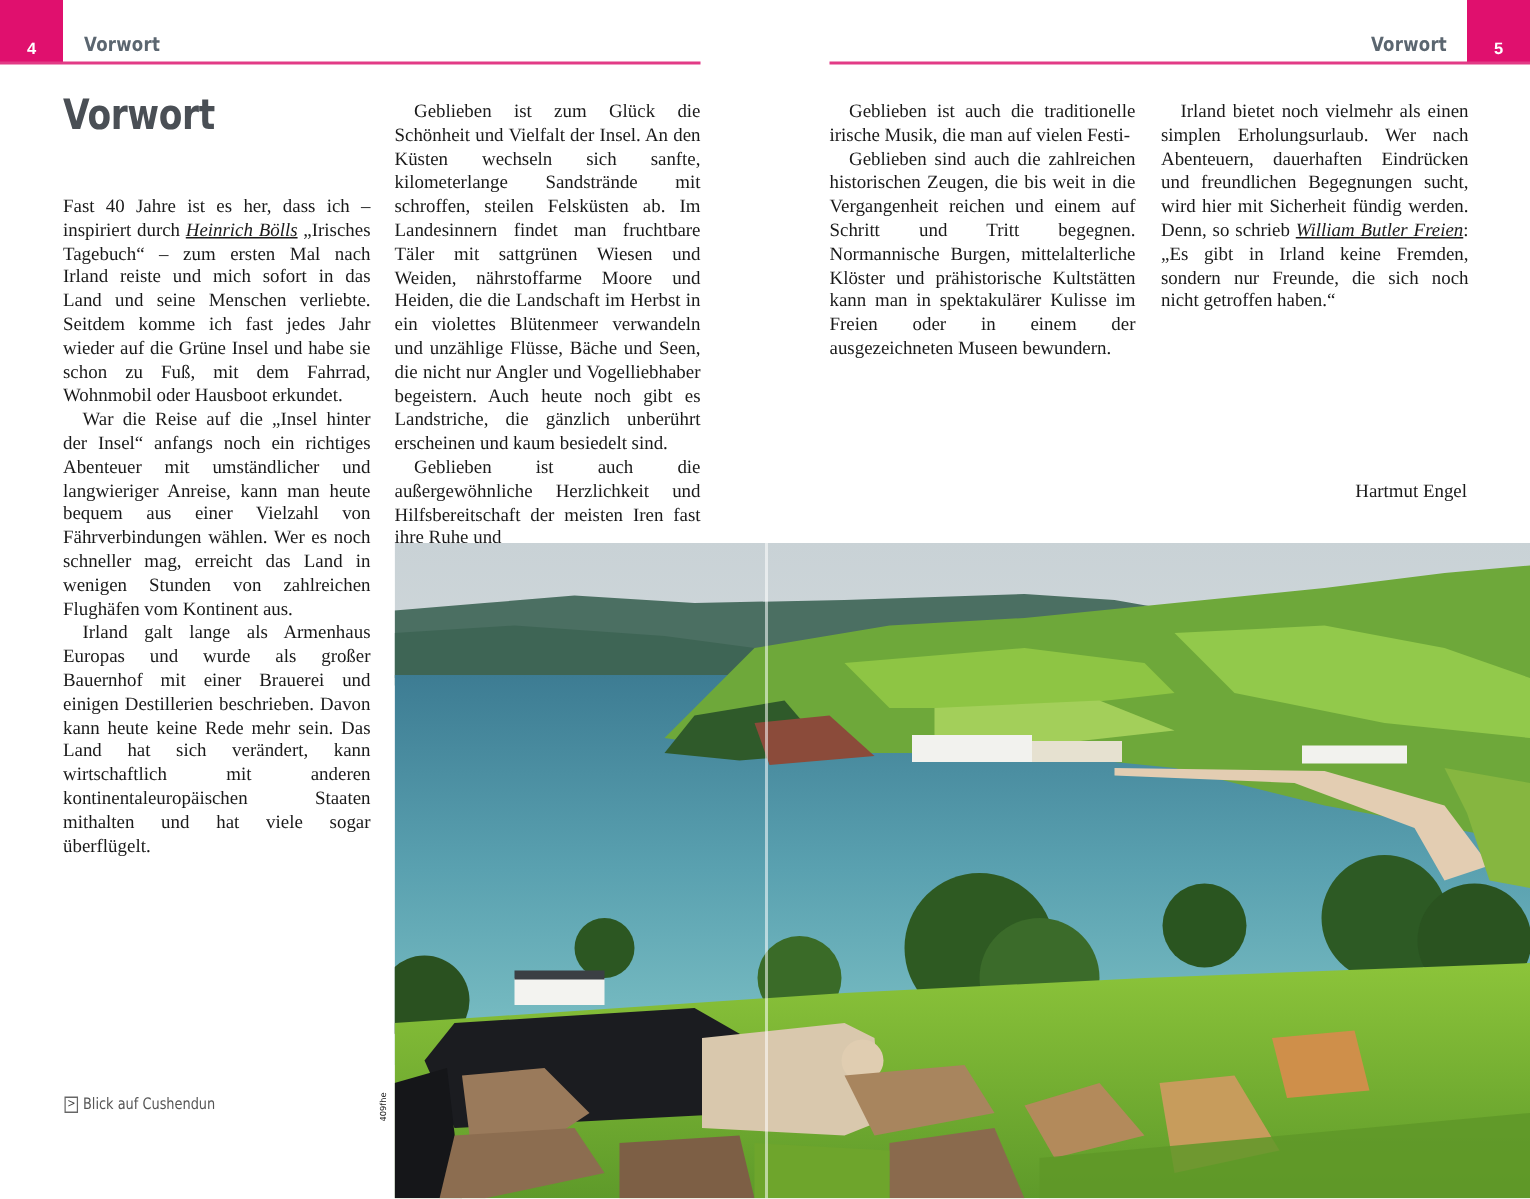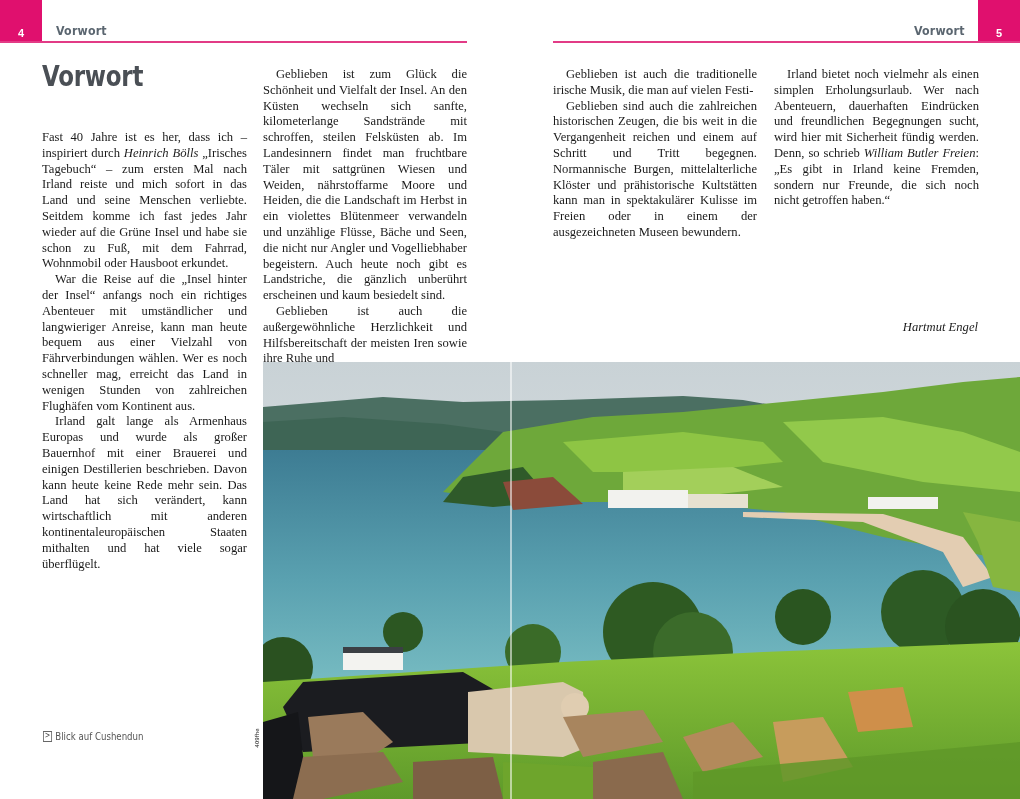--- a/index.html
+++ b/index.html
@@ -22,26 +22,26 @@
 
     
     .page-title { position: absolute; left: 42px; top: 60px; font-family: "DejaVu Sans", "Liberation Sans", sans-serif;
       font-weight: bold; font-size: 28px; color: #4a4f55; transform: scaleX(0.82); transform-origin: left top;
       letter-spacing: -0.3px; }
 
     
     .col { position: absolute; font-size: 12.6px; line-height: 15.8px; text-align: justify; hyphens: manual; }
     .col p { text-indent: 0; }
     .col p.ind { text-indent: 13px; }
-    .col em { font-style: italic; }
+    .col em { font-style: italic; text-decoration: underline; }
     .col-1 { left: 42px; top: 130px; width: 205px; }
     .col-2 { left: 263px; top: 67px; width: 204px; }
     .col-3 { left: 553px; top: 67px; width: 204px; }
     .col-4 { left: 774px; top: 67px; width: 205px; }
-    .signature { position: absolute; right: 42px; top: 320px; font-style: italic; font-size: 12.6px; }
+    .signature { position: absolute; right: 42px; top: 320px; font-size: 12.6px; }
 
     
     .caption { position: absolute; left: 43px; top: 730px; display: flex; align-items: center; gap: 4px;
       font-family: "DejaVu Sans", "Liberation Sans", sans-serif; font-size: 10.5px; color: #555;
       transform: scaleX(0.82); transform-origin: left center; }
     .caption-arrow { width: 11px; height: 11px; border: 1px solid #666; display: inline-flex; align-items: center;
       justify-content: center; font-size: 8px; line-height: 1; color: #444; }
     .photo-credit { position: absolute; left: 247px; top: 735px; font-family: "DejaVu Sans", sans-serif;
       font-size: 5.5px; color: #222; transform: rotate(-90deg); transform-origin: center; white-space: nowrap; }
 
@@ -67,21 +67,21 @@
 
 <h1 class="page-title">Vorwort</h1>
 
 <div class="col col-1">
     <p>Fast 40 Jahre ist es her, dass ich – inspiriert durch <em>Heinrich Bölls</em> „Irisches Tagebuch“ – zum ersten Mal nach Irland reiste und mich sofort in das Land und seine Menschen verliebte. Seitdem komme ich fast jedes Jahr wieder auf die Grüne Insel und habe sie schon zu Fuß, mit dem Fahrrad, Wohnmobil oder Hausboot erkundet.</p>
     <p class="ind">War die Reise auf die „Insel hinter der Insel“ anfangs noch ein richtiges Abenteuer mit umständlicher und langwieriger Anreise, kann man heute bequem aus einer Vielzahl von Fährverbindungen wählen. Wer es noch schneller mag, erreicht das Land in wenigen Stunden von zahlreichen Flughäfen vom Kontinent aus.</p>
     <p class="ind">Irland galt lange als Armenhaus Europas und wurde als großer Bauernhof mit einer Brauerei und einigen Destillerien beschrieben. Davon kann heute keine Rede mehr sein. Das Land hat sich verändert, kann wirtschaftlich mit anderen kontinentaleuropäischen Staaten mithalten und hat viele sogar überflügelt.</p>
   </div>
 <div class="col col-2">
     <p class="ind">Geblieben ist zum Glück die Schönheit und Vielfalt der Insel. An den Küsten wechseln sich sanfte, kilometerlange Sandstrände mit schroffen, steilen Felsküsten ab. Im Landesinnern findet man fruchtbare Täler mit sattgrünen Wiesen und Weiden, nährstoffarme Moore und Heiden, die die Landschaft im Herbst in ein violettes Blütenmeer verwandeln und unzählige Flüsse, Bäche und Seen, die nicht nur Angler und Vogelliebhaber begeistern. Auch heute noch gibt es Landstriche, die gänzlich unberührt erscheinen und kaum besiedelt sind.</p>
-    <p class="ind">Geblieben ist auch die außergewöhnliche Herzlichkeit und Hilfsbereitschaft der meisten Iren sowie ihre Ruhe und</p>
+    <p class="ind">Geblieben ist auch die außergewöhnliche Herzlichkeit und Hilfsbereitschaft der meisten Iren fast ihre Ruhe und</p>
   </div>
 <div class="col col-3">
     <p class="ind">Geblieben ist auch die traditionelle irische Musik, die man auf vielen Festi-</p>
     <p class="ind">Geblieben sind auch die zahlreichen historischen Zeugen, die bis weit in die Vergangenheit reichen und einem auf Schritt und Tritt begegnen. Normannische Burgen, mittelalterliche Klöster und prähistorische Kultstätten kann man in spektakulärer Kulisse im Freien oder in einem der ausgezeichneten Museen bewundern.</p>
   </div>
 <div class="col col-4">
     <p class="ind">Irland bietet noch vielmehr als einen simplen Erholungsurlaub. Wer nach Abenteuern, dauerhaften Eindrücken und freundlichen Begegnungen sucht, wird hier mit Sicherheit fündig werden. Denn, so schrieb <em>William Butler Freien</em>: „Es gibt in Irland keine Fremden, sondern nur Freunde, die sich noch nicht getroffen haben.“</p>
   </div>
 
 <div class="signature">Hartmut Engel</div>

